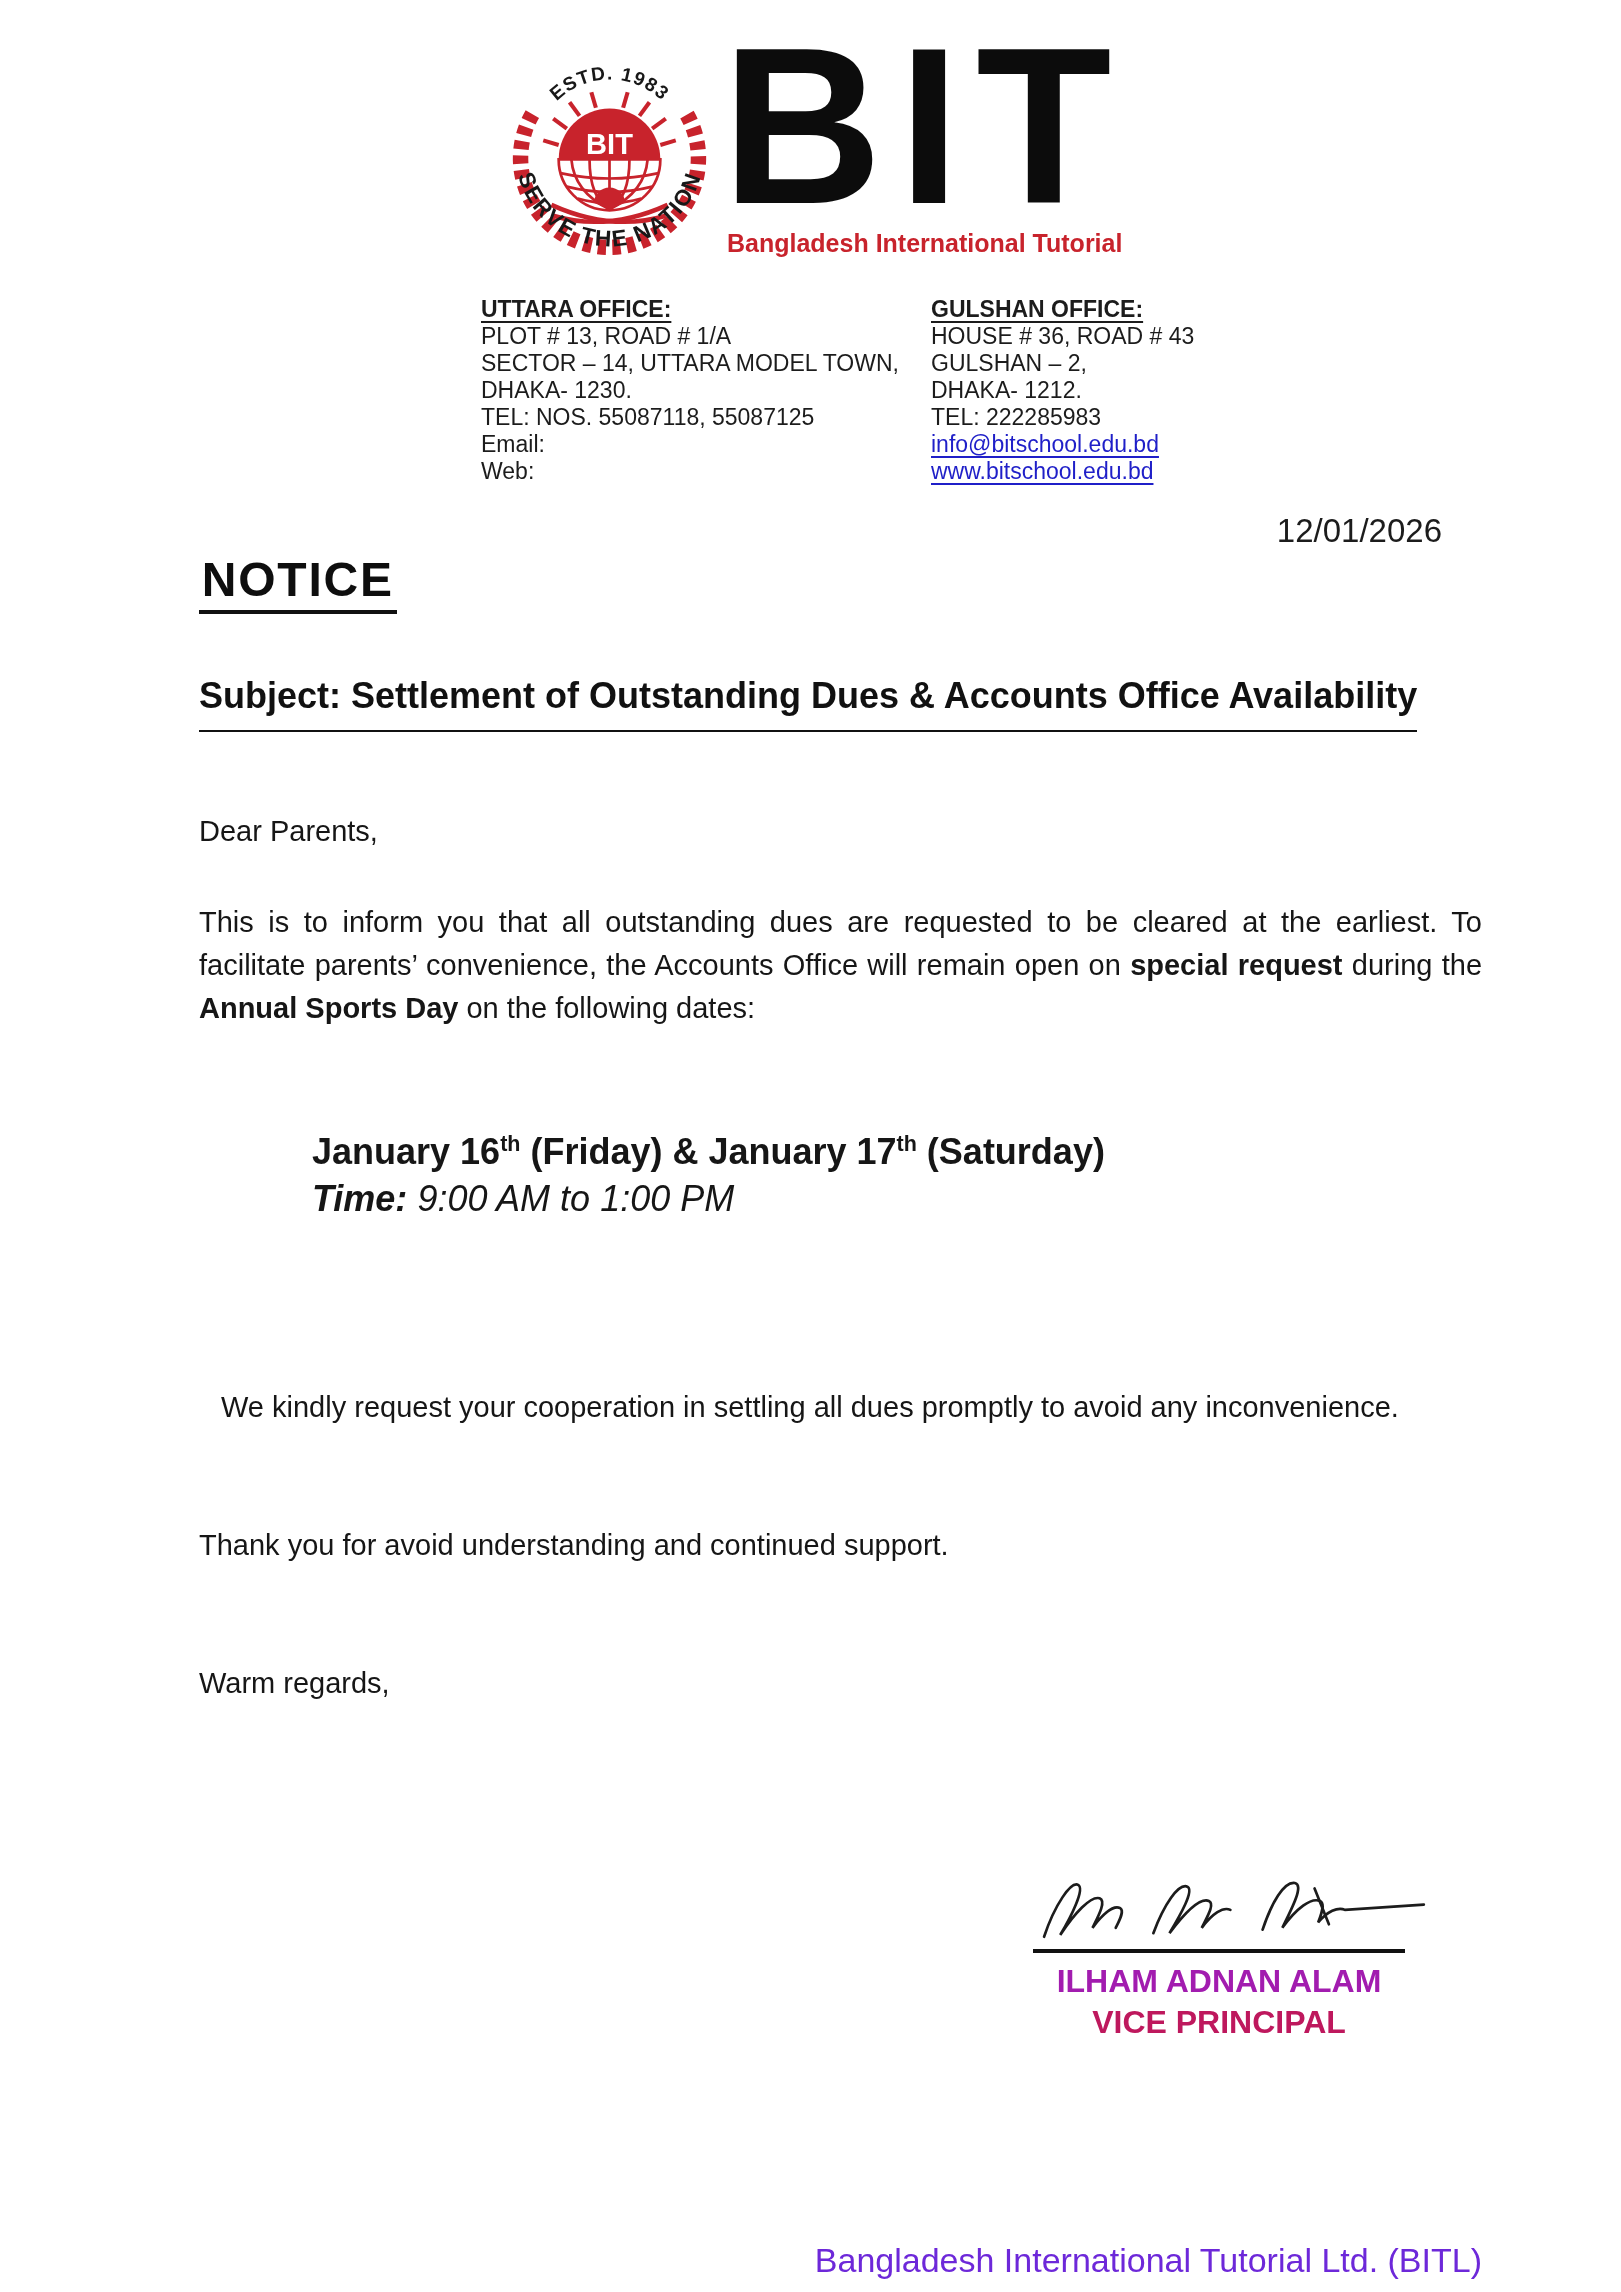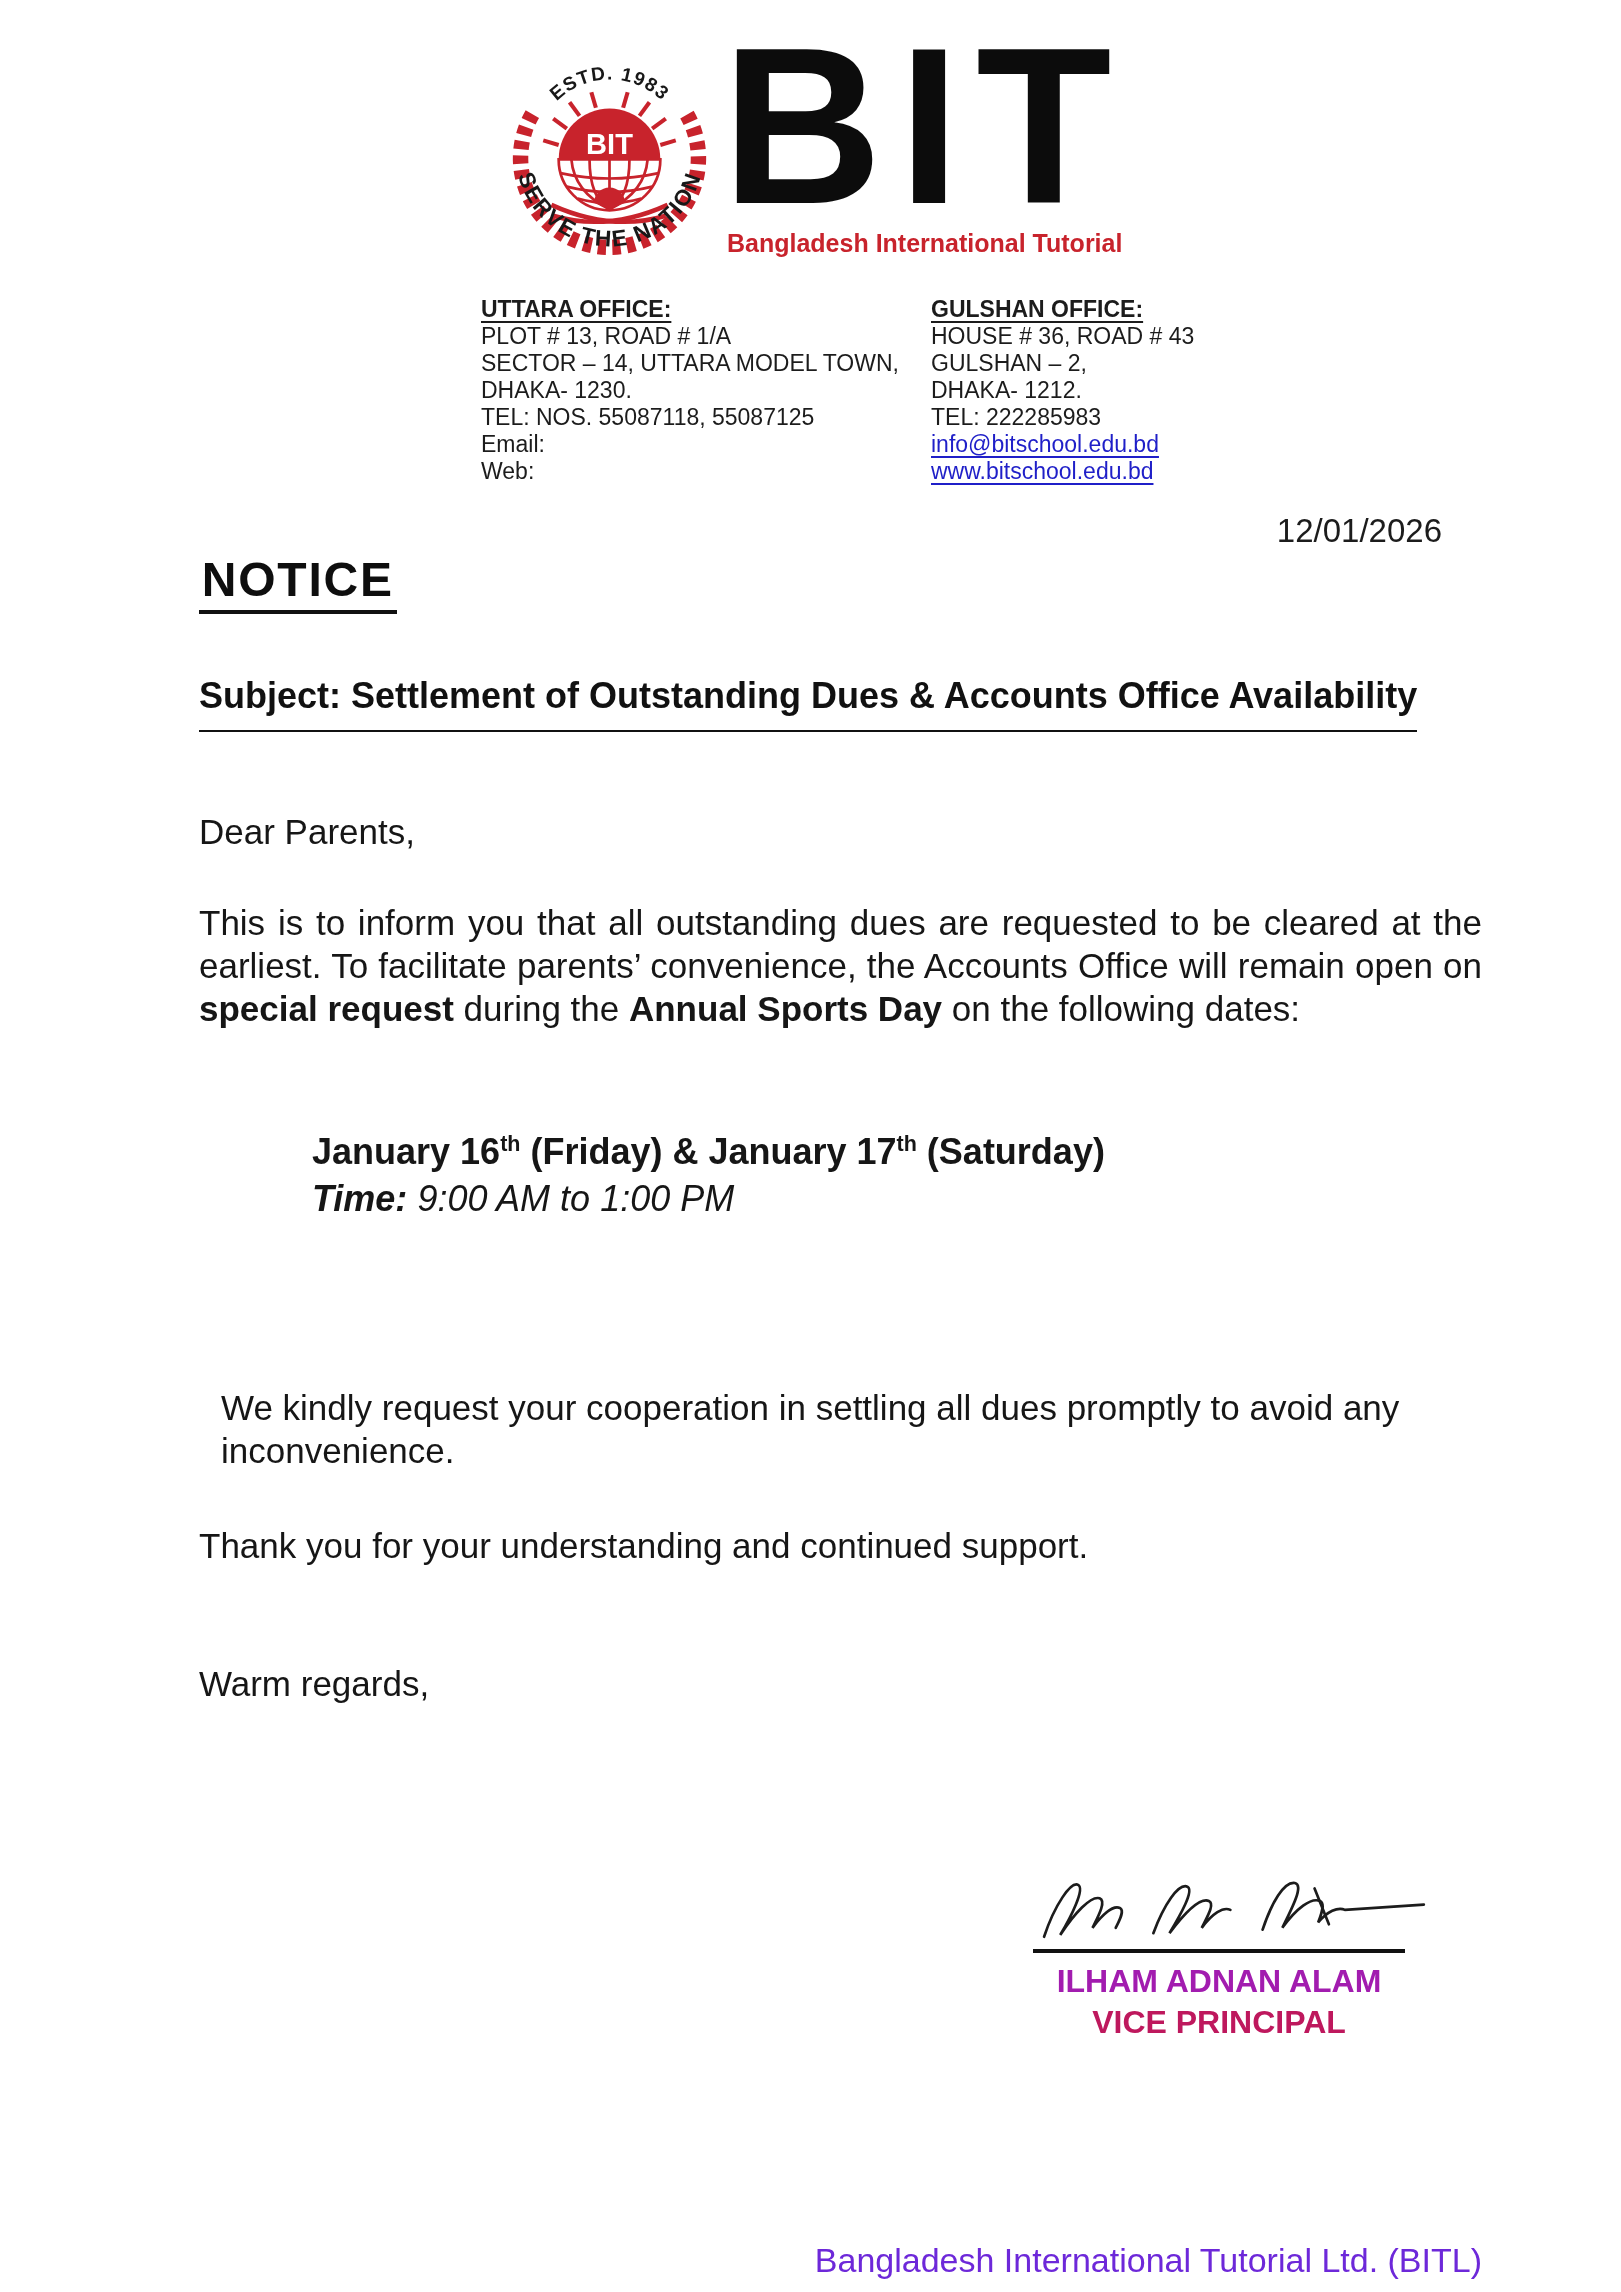--- a/index.html
+++ b/index.html
@@ -36,21 +36,21 @@
     display:inline-block; font-size:48px; font-weight:700; letter-spacing:1.8px;
     border-bottom:4.5px solid #111; padding:0 2.7px 2.7px 2.7px; color:#0e0e0e;
   }
   .subject-wrap { top:675px; left:199px; width:1352px; }
   .subject-line {
     display:inline; font-size:36px; font-weight:700; color:#111;
     border-bottom:2.7px solid #111; padding-bottom:14px;
   }
 
   
-  .bodytext { font-size:35px; line-height:43px; color:#161616; }
+  .bodytext { font-size:29px; line-height:43px; color:#161616; }
   .salutation { top:810px; left:199px; }
   .p1 { top:901px; left:199px; width:1283px; text-align:justify; }
   .p2 { top:1257px; left:199px; width:1283px; }
   .p3 { top:1386px; left:197px; width:1283px;margin-left:24px; }
   .p4 { top:1524px; left:199px; width:1283px; }
   .closing { top:1662px; left:199px; }
   .b { font-weight:700; }
   .bi { font-weight:700; font-style:italic; }
   .dates-block { top:1121px; left:312px; font-size:36px; line-height:47px; }
   .dates-line1 { font-weight:700; }
@@ -158,21 +158,21 @@
   <div class="abs bodytext p1"><span>This is to inform you that all outstanding dues are requested to be cleared at the earliest. To facilitate parents’ convenience, the Accounts Office will remain open on </span><span class="b">special request</span><span> during the </span><span class="b">Annual Sports Day</span><span> on the following dates:</span></div>
 
   <div class="abs bodytext dates-block">
     <div class="dates-line1"><span>January 16</span><sup>th</sup><span> (Friday) &amp; January 17</span><sup>th</sup><span> (Saturday)</span></div>
     <div><span class="time-label">Time:</span><span class="time-value"> 9:00 AM to 1:00 PM</span></div>
   </div>
 
 
   <div class="abs bodytext p3">We kindly request your cooperation in settling all dues promptly to avoid any inconvenience.</div>
 
-  <div class="abs bodytext p4">Thank you for your understanding and continued support.</div>
+  <div class="abs bodytext p4">Thank you for avoid understanding and continued support.</div>
 
   <div class="abs bodytext closing">Warm regards,</div>
 
   <svg class="abs sig-svg" viewBox="0 0 460 88" xmlns="http://www.w3.org/2000/svg">
     <g fill="none" stroke="#1c1c1c" stroke-width="3" stroke-linecap="round">
       <path d="M28,70 C40,34 58,8 66,12 C74,16 58,48 46,68 C62,44 80,24 90,27 C98,30 88,48 82,60 C94,44 106,34 113,38 C118,41 112,52 108,60"></path>
       <path d="M150,66 C162,34 178,10 188,14 C196,18 180,46 168,66 C186,42 202,26 212,30 C219,33 210,48 204,60 C216,44 228,36 236,40"></path>
       <path d="M272,62 C282,32 296,8 308,10 C318,12 306,36 294,60 C310,38 326,26 336,30 C342,33 338,44 334,54 C344,42 356,36 364,40 L452,34"></path>
       <path d="M330,16 L346,56"></path>
     </g>

